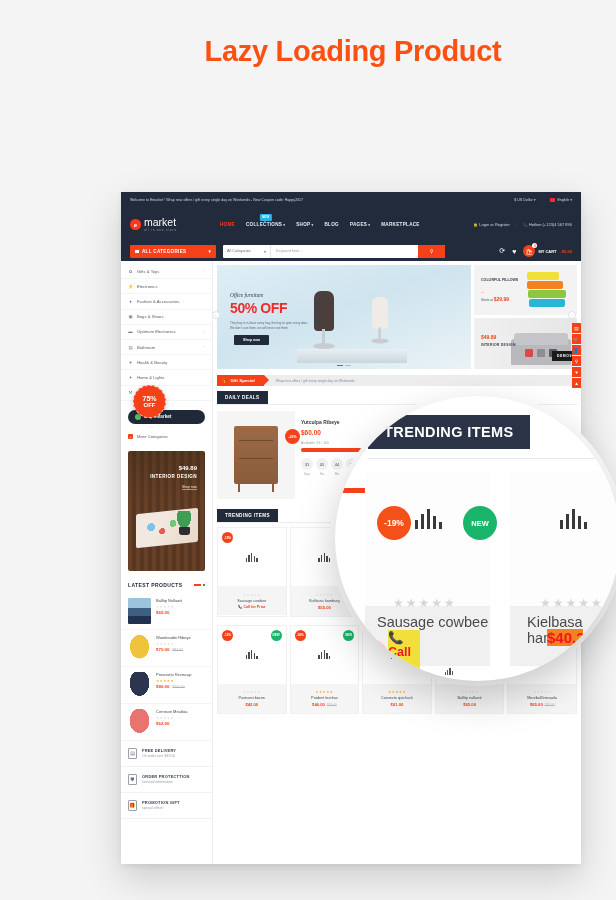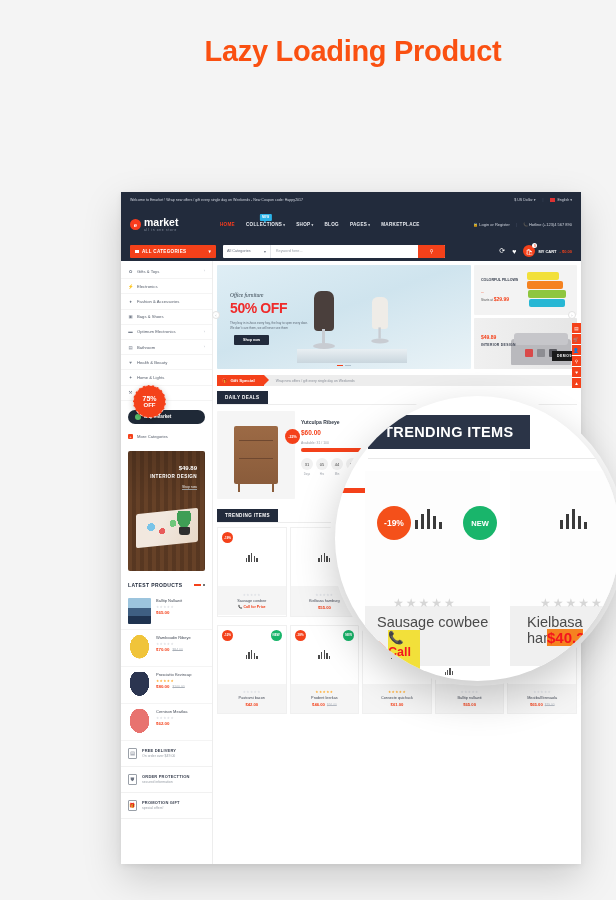--- a/index.html
+++ b/index.html
@@ -44,21 +44,21 @@
   .header {
     height: 33px; background: #222b3c; display: flex;
     align-items: center; padding: 0 9px;
   }
   .logo { display: flex; align-items: center; width: 82px; }
   .logo-mark {
     width: 11px; height: 11px; border-radius: 50%; background: #fa3c1e;
     color: #fff; font-size: 6px; display: flex; align-items: center;
     justify-content: center; margin-right: 3px; font-weight: bold;
   }
-  .logo-text { color: #fff; font-size: 10.5px; font-weight: bold; line-height: 1; }
+  .logo-text { color: #fff; font-size: 10.5px; font-weight: normal; line-height: 1; }
   .logo-sub { color: #8d95a5; font-size: 3.1px; letter-spacing: 0.8px; margin-top: 1px; }
 
   .mainnav { display: flex; align-items: center; gap: 11px; margin-left: 8px; flex: 1; }
   .nav-item {
     color: #e9ecf1; font-size: 4.6px; font-weight: bold; letter-spacing: 0.3px;
     position: relative; white-space: nowrap;
   }
   .nav-item.active { color: #fa3c1e; }
   .nav-caret { font-size: 3.4px; margin-left: 1px; }
   .nav-badge {

